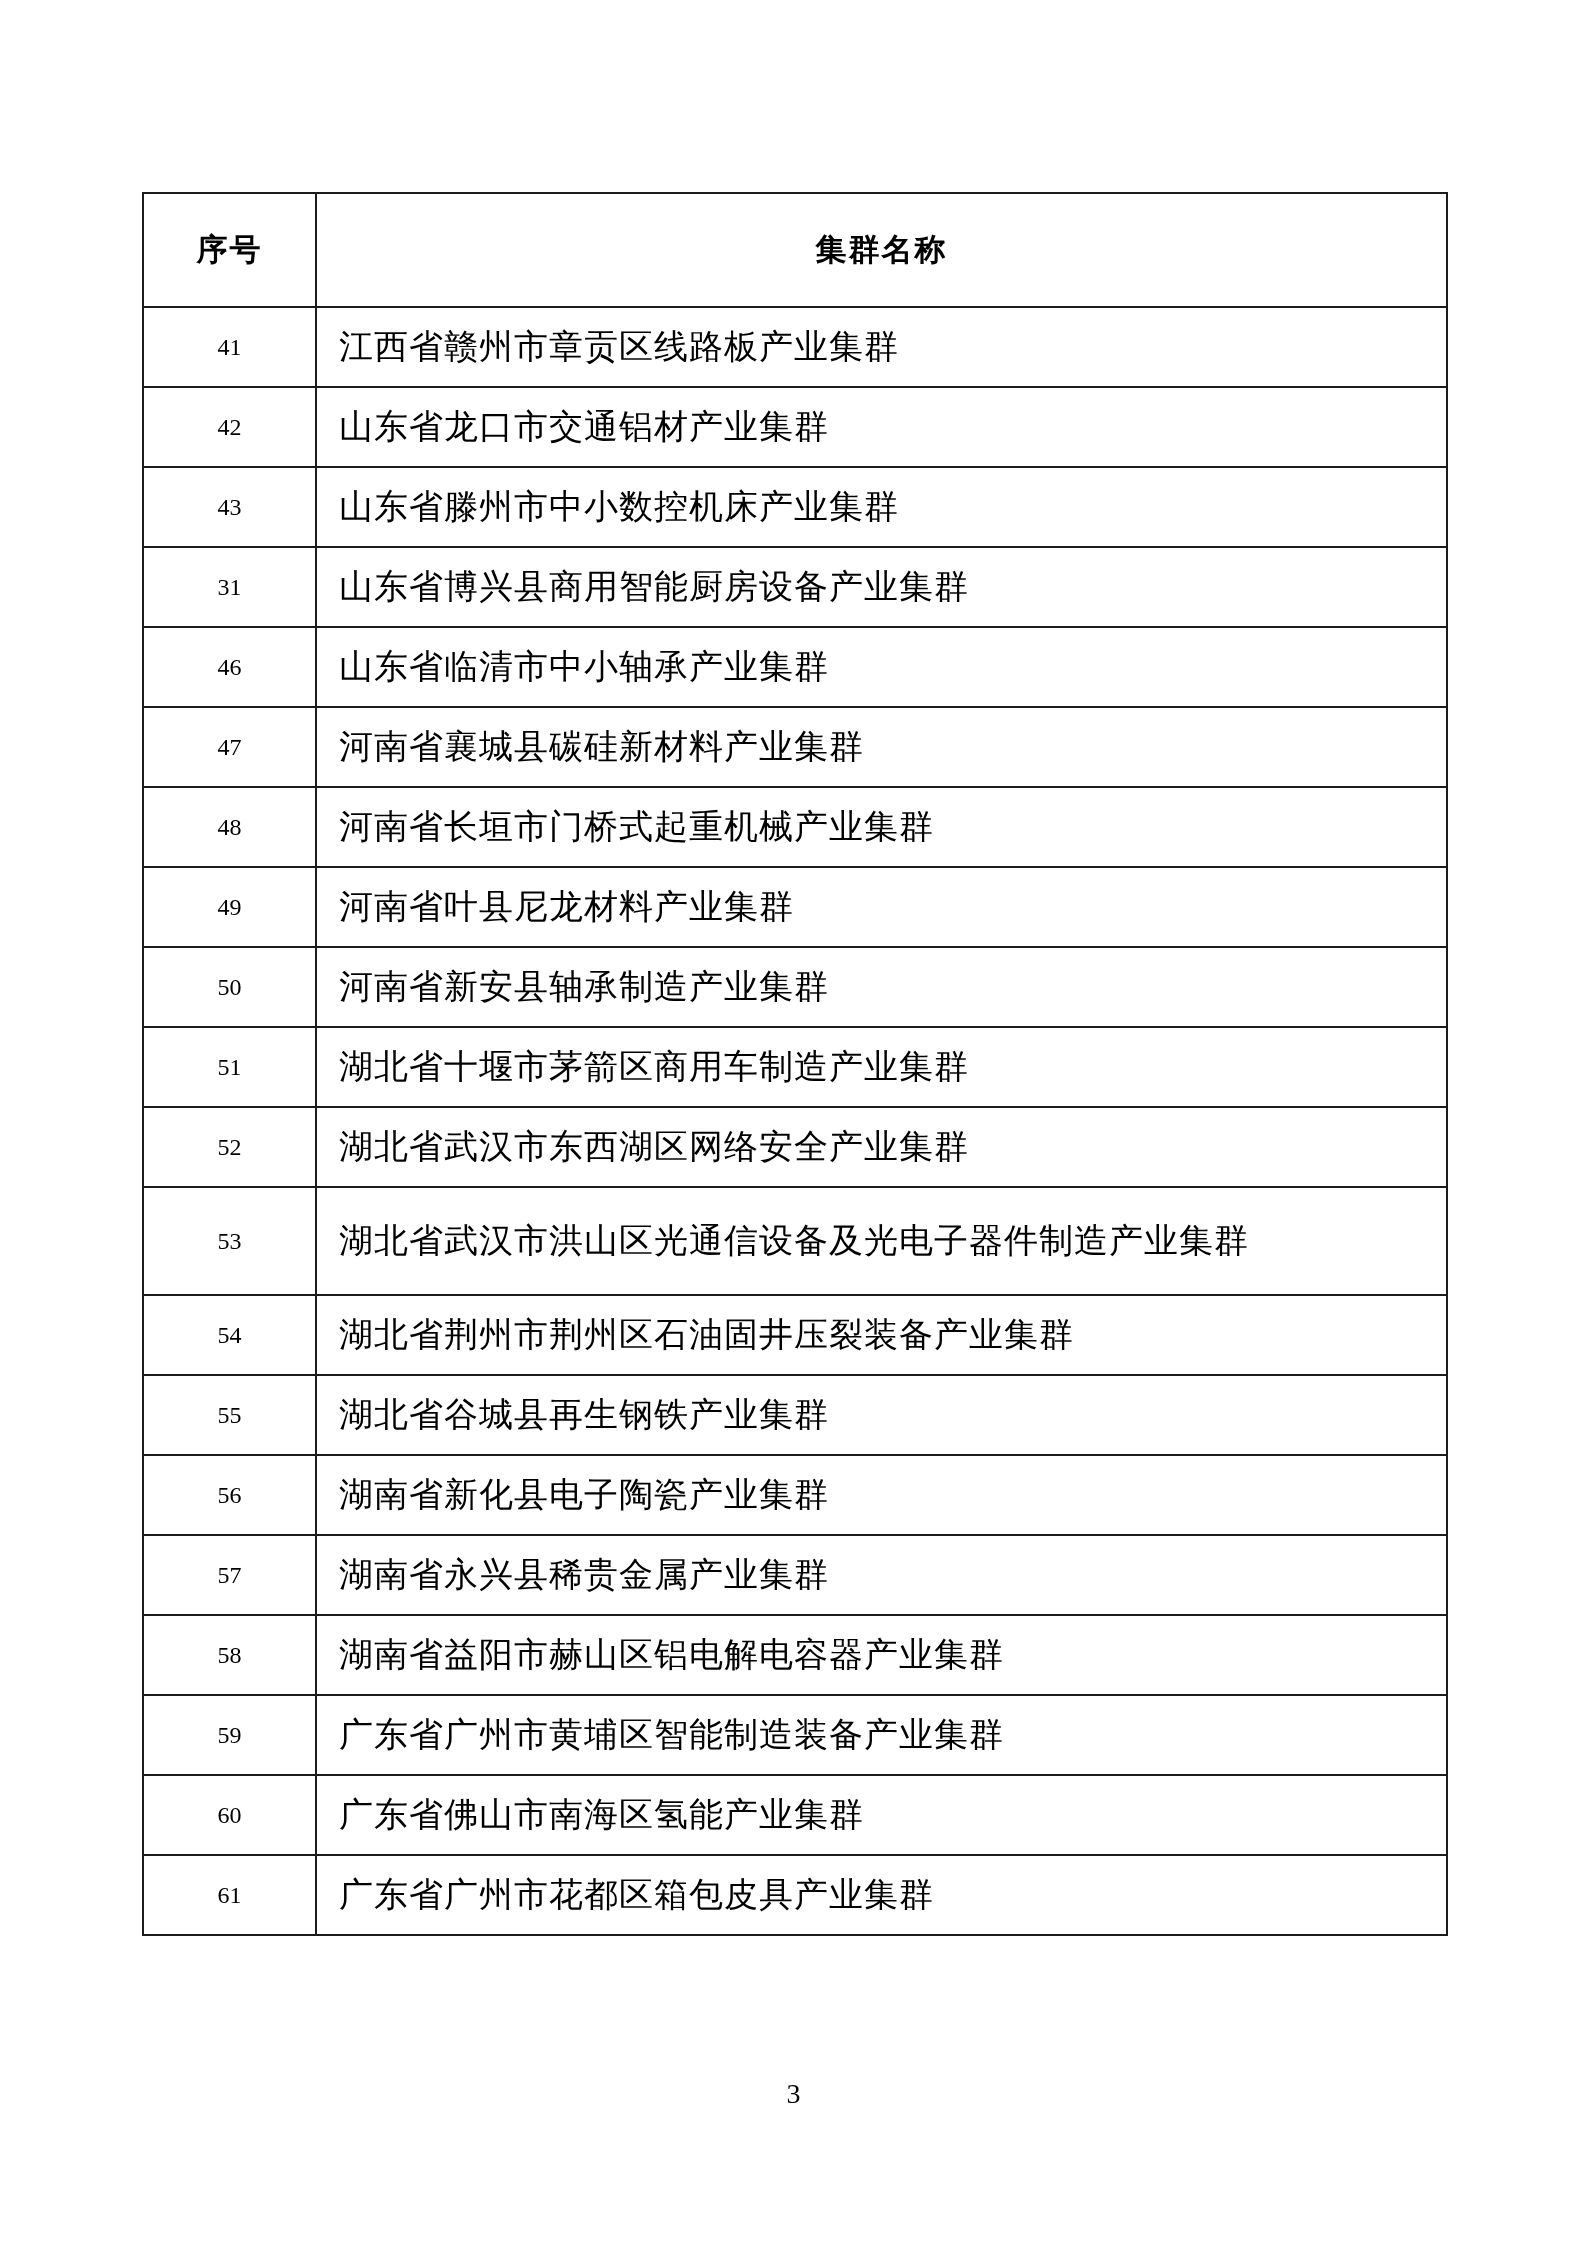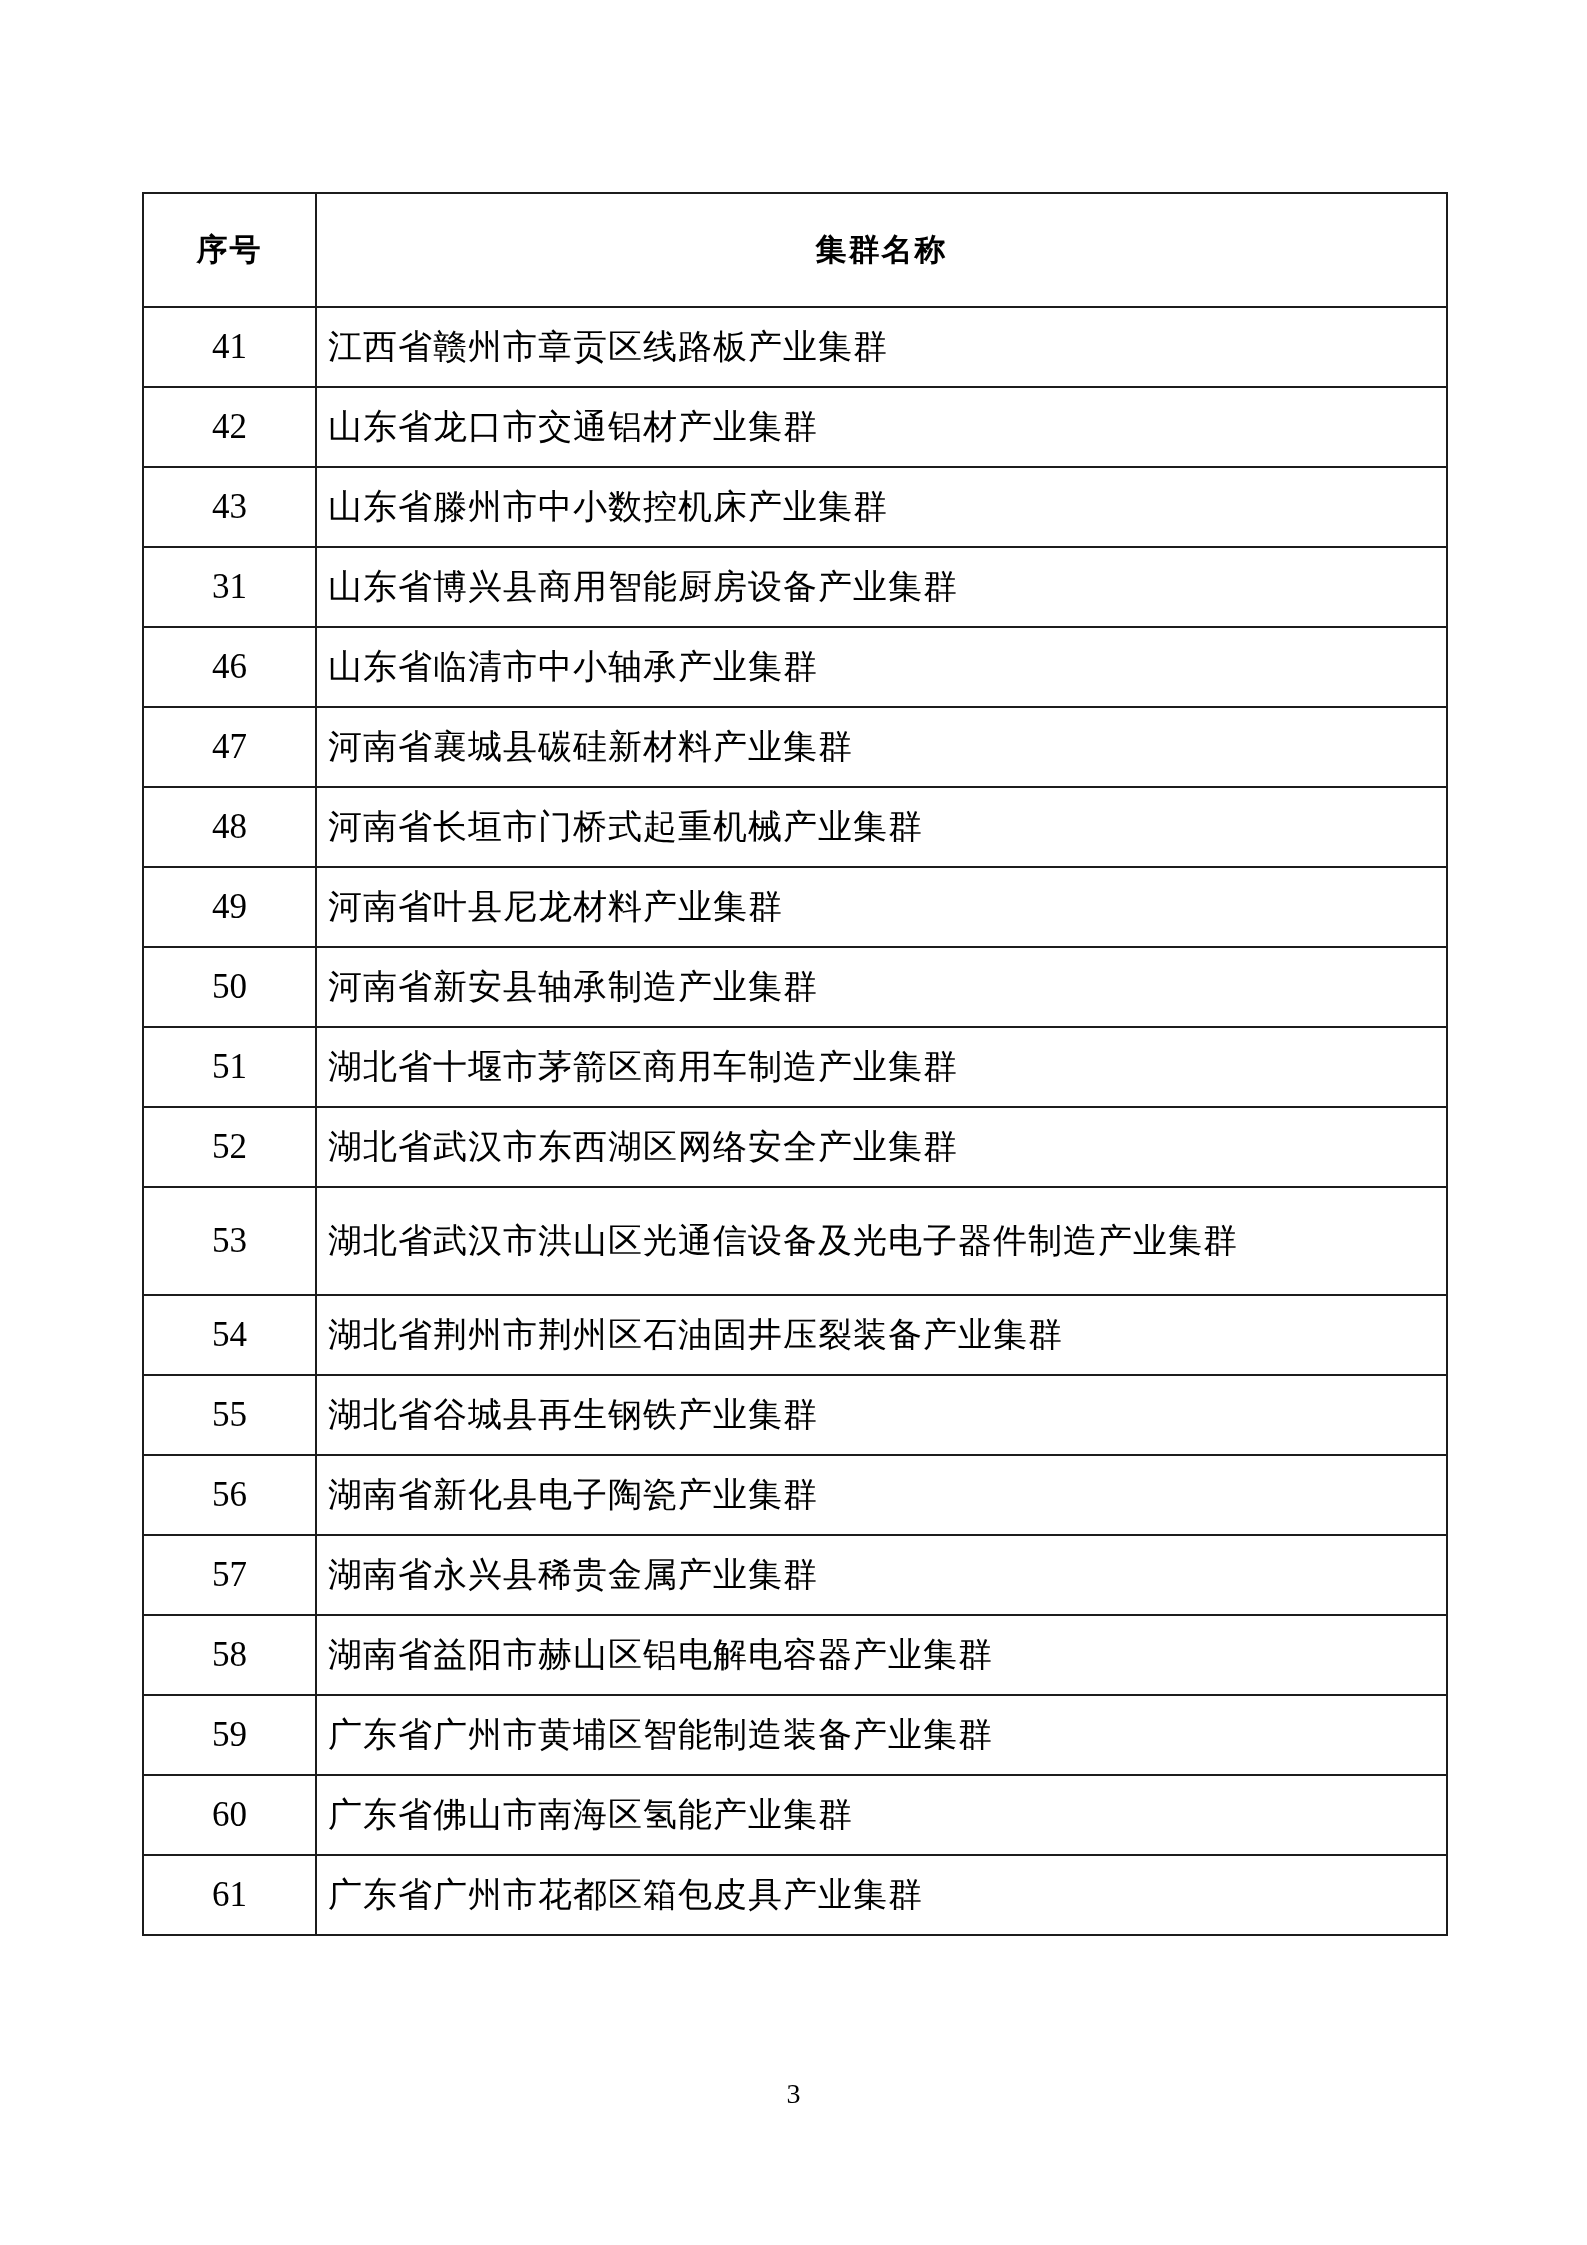--- a/index.html
+++ b/index.html
@@ -51,29 +51,29 @@
   tbody tr.data-row {
     height: 80px;
   }
 
   tbody tr.data-row.tall {
     height: 108px;
   }
 
   td.cell-index {
     font-family: "Liberation Serif", serif;
-    font-size: 35px;
+    font-size: 24px;
     text-align: center;
   }
 
   td.cell-name {
     font-family: "Liberation Serif", serif;
     font-size: 34px;
     text-align: left;
-    padding-left: 11px;
+    padding-left: 22px;
     letter-spacing: 1px;
   }
 
   .page-number {
     position: absolute;
     left: 0;
     width: 100%;
     top: 2078px;
     text-align: center;
     font-family: "Liberation Serif", serif;

